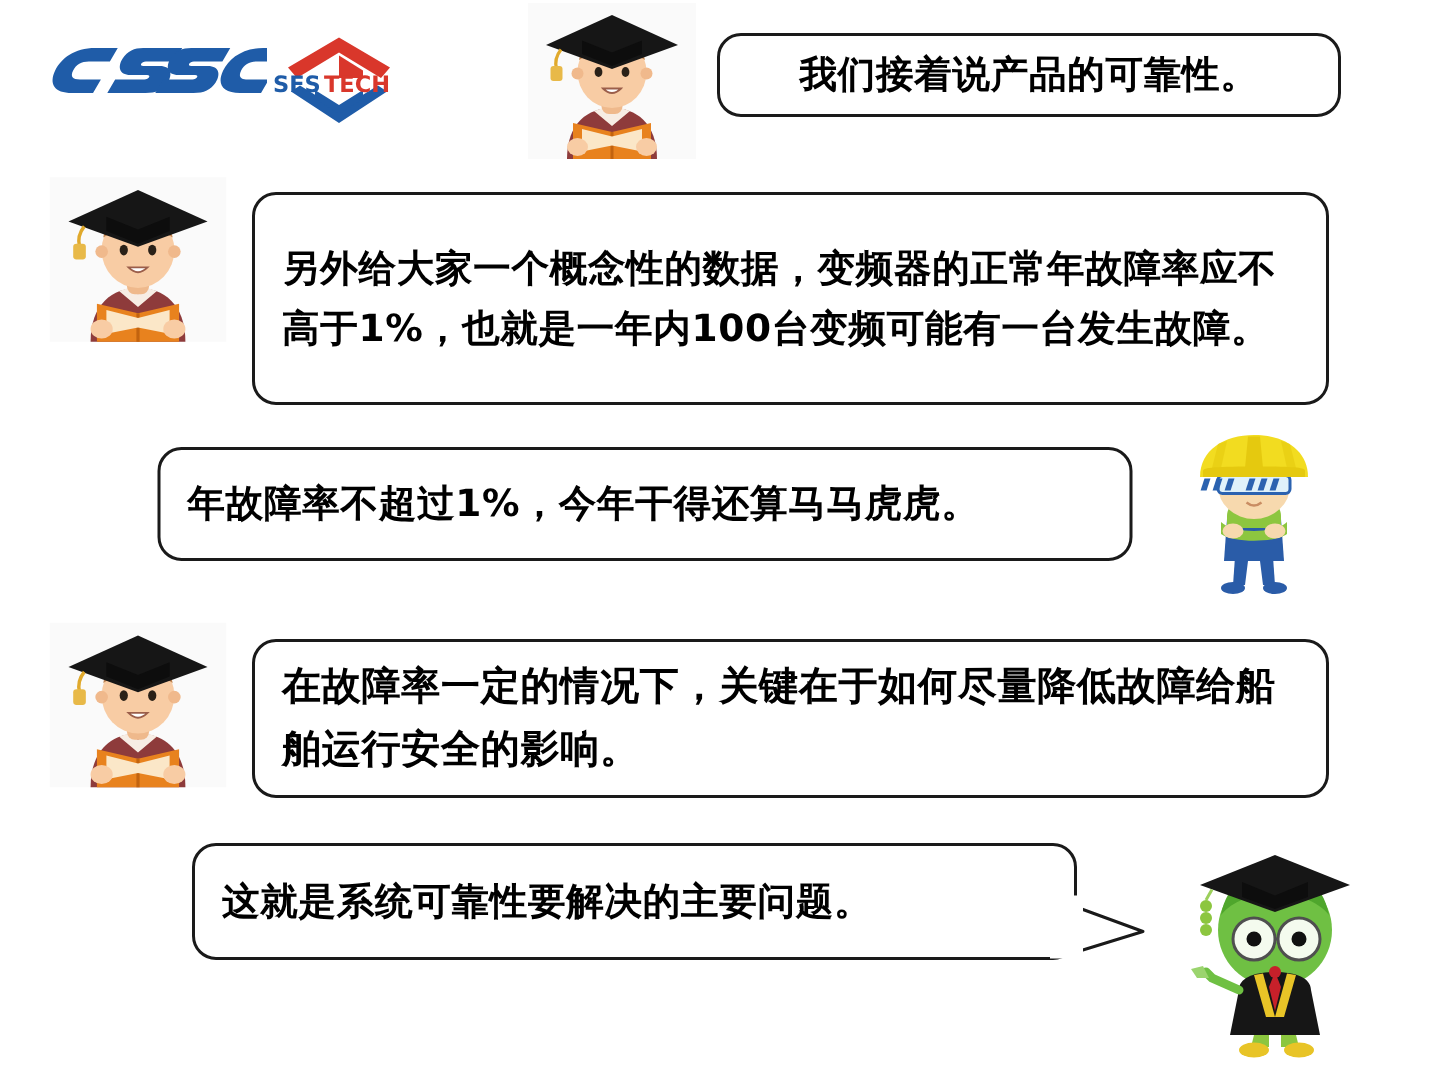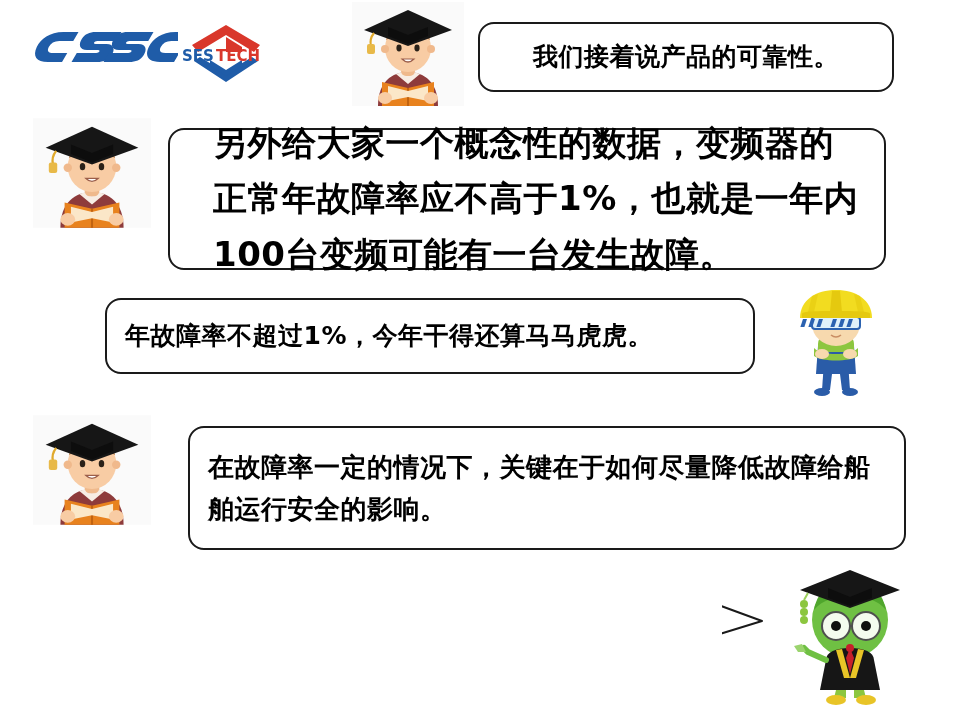--- a/index.html
+++ b/index.html
@@ -57,30 +57,30 @@
   }
   .bubble .txt {
     font-family: "DejaVu Sans", "Liberation Sans", sans-serif;
     font-weight: bold;
     color: #000000;
     line-height: 1.62;
     letter-spacing: 0.5px;
     word-break: break-all;
   }
 
-  #bubble-1 { left: 478px; top: 22px;  width: 416px; height: 70px; justify-content: center; }
+  #bubble-1 { left: 478px; top: 22px;  width: 416px; height: 56px; justify-content: center; }
   #bubble-1 .txt { font-size: 25px; white-space: nowrap; }
 
   #bubble-2 { left: 168px; top: 128px; width: 718px; height: 142px; }
-  #bubble-2 .txt { font-size: 34px; margin-left: 25px; }
+  #bubble-2 .txt { font-size: 25px; }
 
   #bubble-3 { left: 105px; top: 298px; width: 650px; height: 76px; }
   #bubble-3 .txt { font-size: 25px; white-space: nowrap; }
 
-  #bubble-4 { left: 168px; top: 426px; width: 718px; height: 124px; margin-left: 20px; }
+  #bubble-4 { left: 168px; top: 426px; width: 718px; height: 106px; }
   #bubble-4 .txt { font-size: 26px; }
 
   #bubble-5 { left: 128px; top: 562px; width: 590px; height: 78px; }
   #bubble-5 .txt { font-size: 25px; white-space: nowrap; }
 
   
   .tail-wrap {
     position: absolute;
     left: 700px;
     top: 585px;
@@ -298,20 +298,23 @@
   </div>
 
   <div class="bubble" id="bubble-3">
     <span class="txt">年故障率不超过1%，今年干得还算马马虎虎。</span>
   </div>
 
   <div class="bubble" id="bubble-4">
     <span class="txt">在故障率一定的情况下，关键在于如何尽量降低故障给船舶运行安全的影响。</span>
   </div>
 
+  <div class="bubble" id="bubble-5">
+    <span class="txt">这就是系统可靠性要解决的主要问题。</span>
+  </div>
 
   <div class="tail-wrap">
     <svg viewBox="0 0 80 62" width="80" height="62">
       <path d="M2 14 L62 36 L10 52 Z" fill="#ffffff" stroke="#1a1a1a" stroke-width="2" stroke-linejoin="round"></path>
       <rect x="0" y="12" width="22" height="42" fill="#ffffff"></rect>
     </svg>
   </div>
 
 </div>
 

